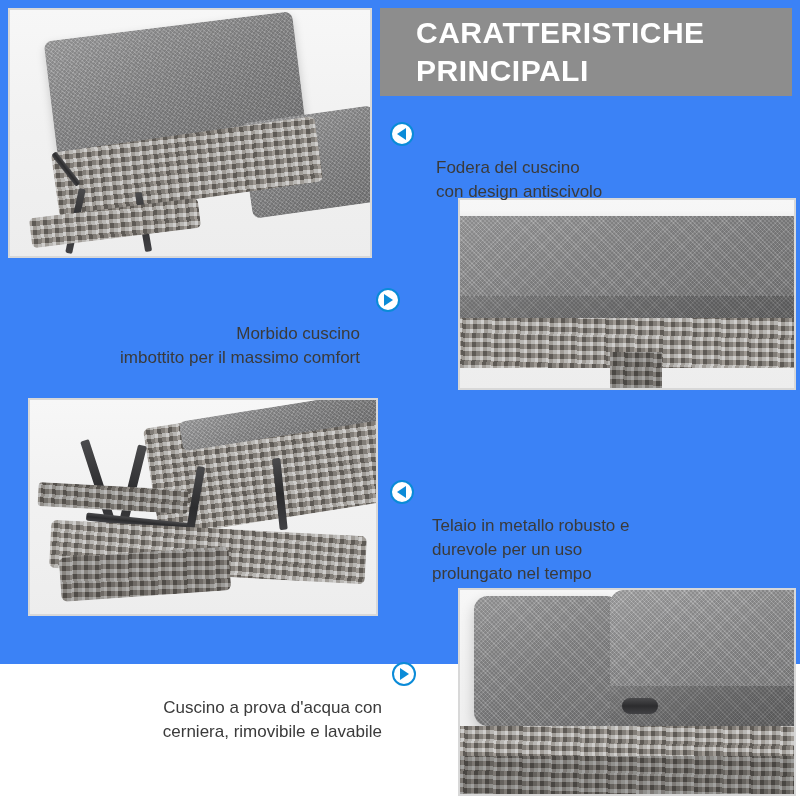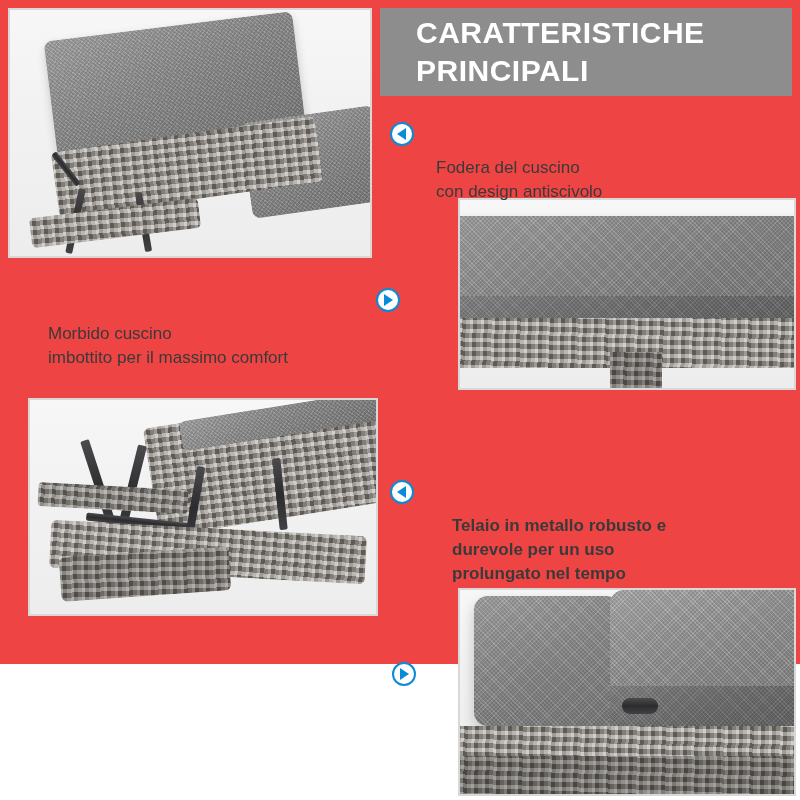--- a/index.html
+++ b/index.html
@@ -10,21 +10,21 @@
     width: 800px;
     height: 800px;
     background: #ffffff;
     font-family: "Liberation Sans", sans-serif;
     overflow: hidden;
   }
   .page {
     position: relative;
     width: 800px;
     height: 664px;
-    background: #ef4444;
+    background: #3b82f6;
   }
 
   
   .header-band {
     position: absolute;
     left: 380px;
     top: 8px;
     width: 412px;
     height: 88px;
     background: #8d8d8d;
@@ -145,25 +145,25 @@
 
   
   .caption {
     position: absolute;
     color: #3a3a3a;
     font-size: 17px;
     line-height: 24px;
     white-space: pre-line;
     margin-top: 44px;
   }
-  .caption.right-al { text-align: left; }
+  .caption.right-al { text-align: right; }
 
   .c1 { left: 436px; top: 112px; width: 320px; }
   .c2 { left: 48px;  top: 278px; width: 312px; }
-  .c3 { left: 452px; top: 470px; width: 330px; font-weight: bold; }
+  .c3 { left: 432px; top: 470px; width: 330px; }
   .c4 { left: 60px;  top: 652px; width: 322px; }
 </style>
 </head>
 <body>
 
 <div class="page">
 
   <div class="header-band"></div>
   <div class="header-title">CARATTERISTICHE PRINCIPALI</div>
 
@@ -230,14 +230,16 @@
   <div class="arrow right" style="left:376px; top:288px;"></div>
   <div class="caption c2 right-al">Morbido cuscino
 imbottito per il massimo comfort</div>
 
   <div class="arrow left" style="left:390px; top:480px;"></div>
   <div class="caption c3">Telaio in metallo robusto e
 durevole per un uso
 prolungato nel tempo</div>
 
   <div class="arrow right" style="left:392px; top:662px;"></div>
+  <div class="caption c4 right-al">Cuscino a prova d'acqua con
+cerniera, rimovibile e lavabile</div>
 
 </div>
 
 </body></html>

